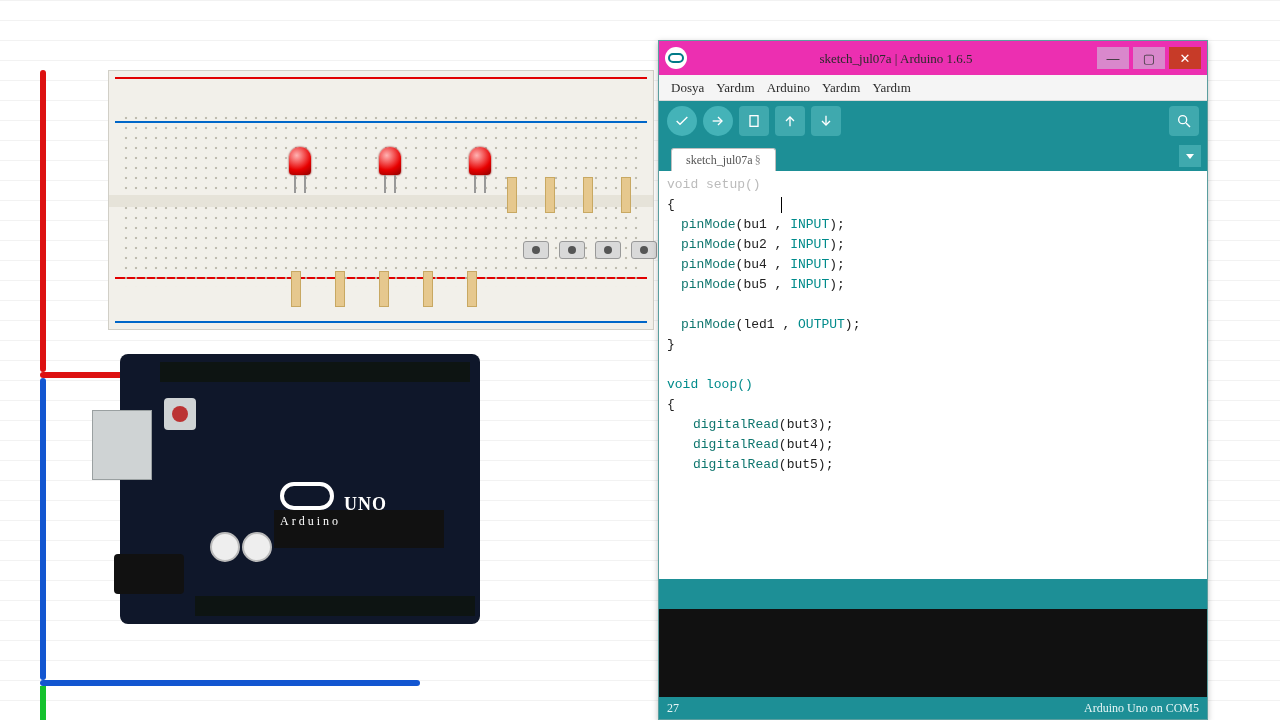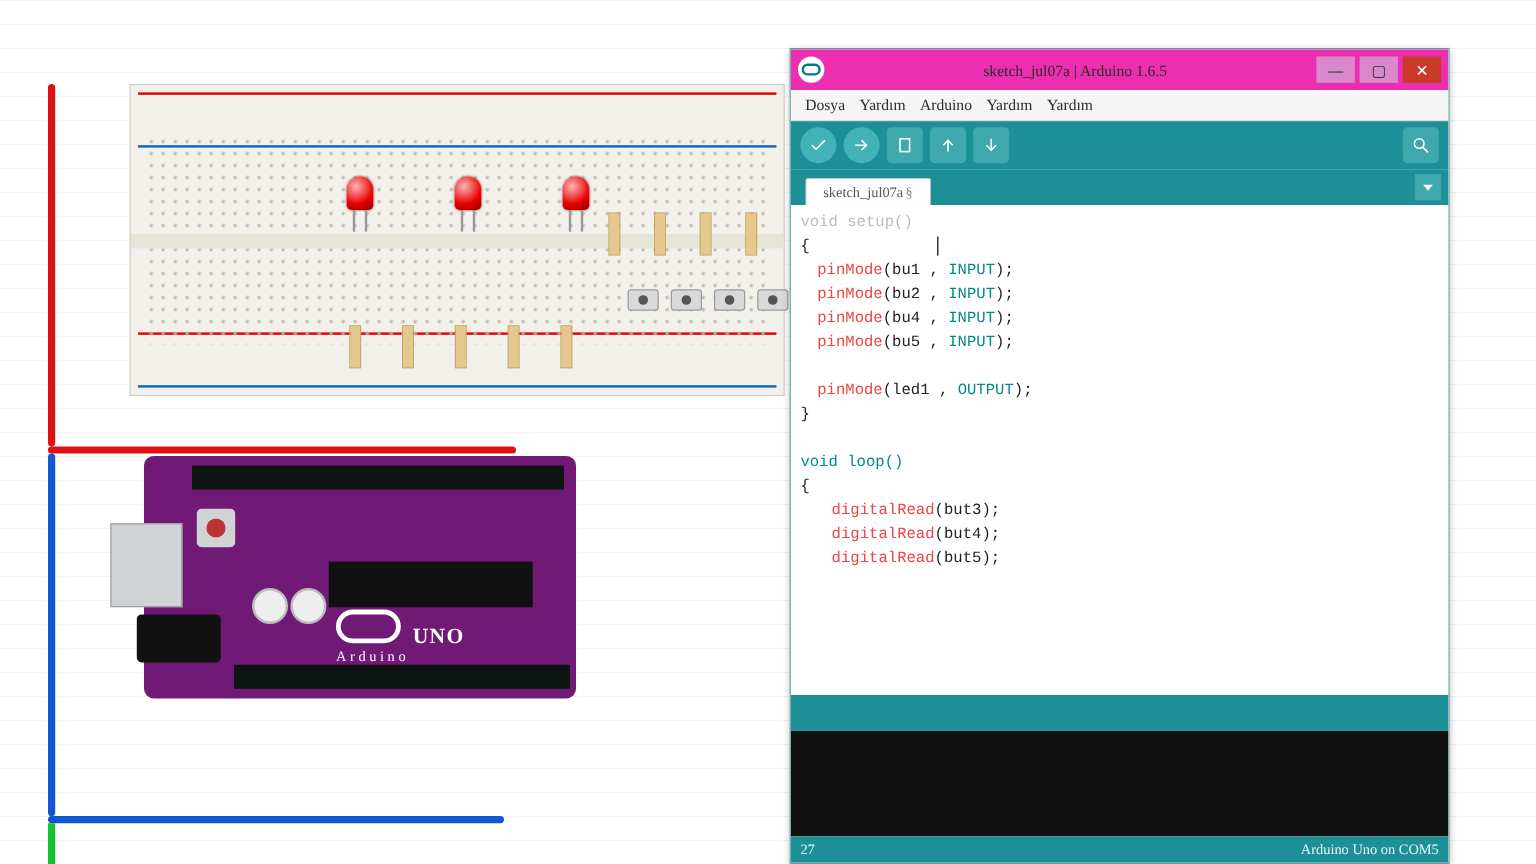--- a/index.html
+++ b/index.html
@@ -48,23 +48,23 @@
     background: linear-gradient(#e6c88e,#e6c88e);
     border:1px solid #c8a862;
   }
   .btn-tact {
     position:absolute; width:26px; height:18px;
     background:#d9d9d9; border:1px solid #999; border-radius:3px;
   }
   .btn-tact::after{content:'';position:absolute;left:8px;top:4px;width:8px;height:8px;border-radius:50%;background:#555;}
 
   .arduino {
-    position:absolute; left:80px; top:310px;
-    width:360px; height:202px;
-    background:#701a75;
+    position:absolute; left:80px; top:284px;
+    width:360px; height:270px;
+    background:#0f172a;
     border-radius:8px;
   }
   .arduino .headers {
     position:absolute; left:40px; top:8px; right:10px; height:20px;
     background:#0d1412;
   }
   .arduino .headers.bot { top:auto; bottom:8px; width:280px; right:auto; left:75px;}
   .usb { position:absolute; left:-28px; top:56px; width:60px; height:70px; background:#cfd3d4; border:1px solid #9aa0a1;}
   .power { position:absolute; left:-6px; bottom:30px; width:70px; height:40px; background:#111; border-radius:4px;}
   .chip { position:absolute; right:36px; bottom:76px; width:170px; height:38px; background:#111;}
@@ -140,21 +140,21 @@
   .tabmenu svg{width:12px;height:12px;fill:#fff;}
   .editor{
     flex:1; background:#fff; position:relative;
     font:13px/20px "Consolas","Courier New",monospace;
     color:#222; overflow-y:scroll;
     padding:4px 8px 4px 8px;
   }
   .editor::-webkit-scrollbar{width:18px;}
   .editor::-webkit-scrollbar-track{background:#f0f0f0;}
   .editor::-webkit-scrollbar-thumb{background:#c9c9c9;}
-  .kw-orange{color:#ef4444;}
+  .kw-orange{color:#0f766e;}
   .kw-teal{color:#008b8b;}
   .caret{ display:inline-block; width:1px; height:14px; background:#000; vertical-align:middle; margin:0 1px;}
   .statusbar{height:30px; background:#1d8f96;}
   .console{
     height:88px; background:#111; color:#ddd;
     font:12px/1.2 Consolas,monospace;
   }
   .footer{
     height:22px; background:#1d8f96; display:flex;
     align-items:center; justify-content:space-between;

